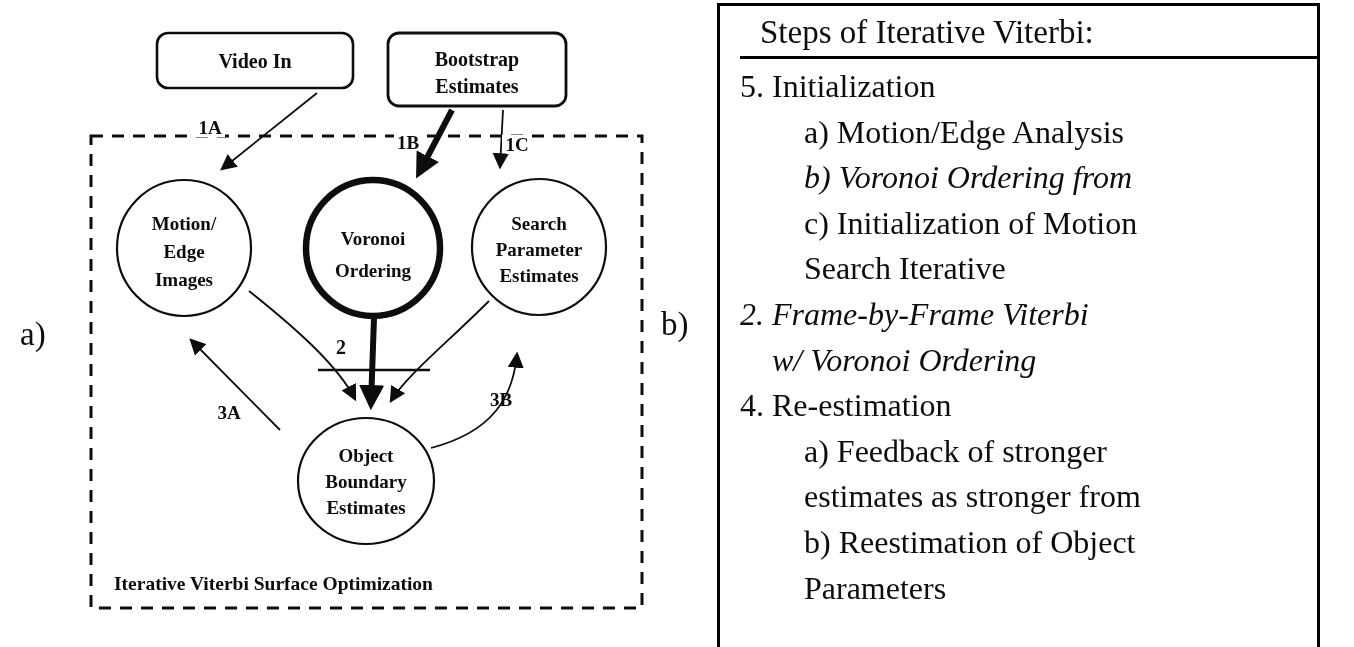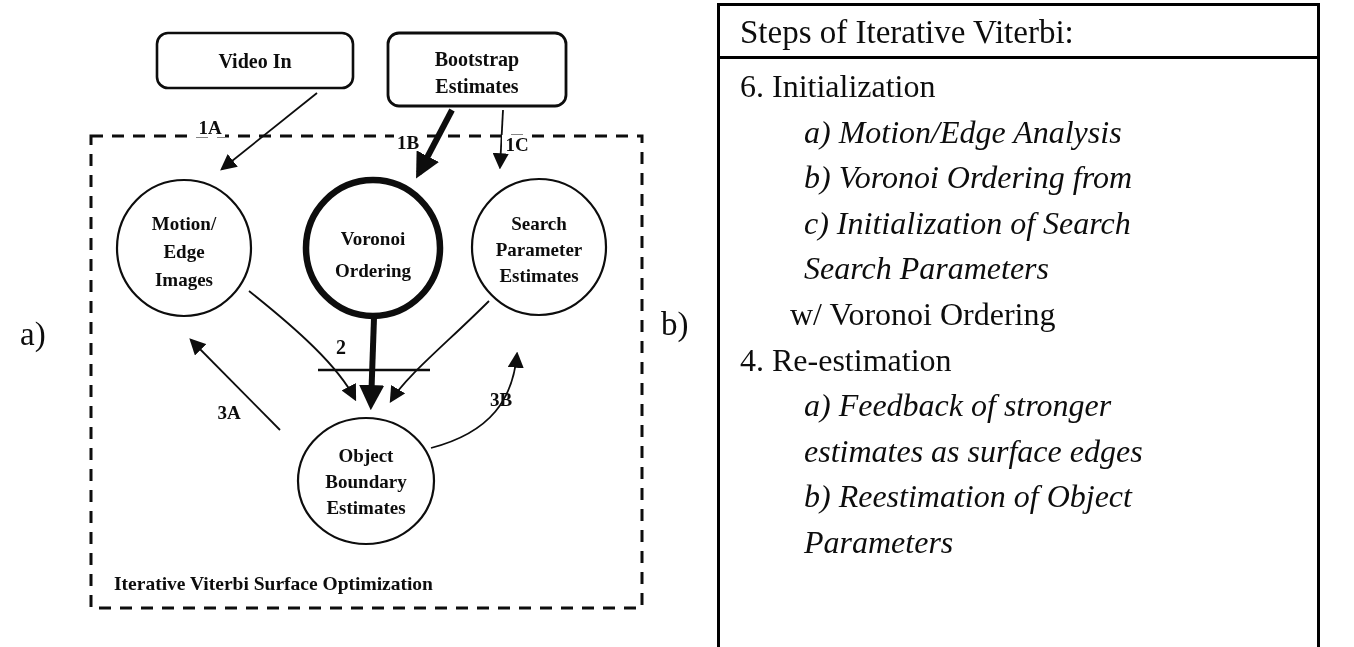--- a/index.html
+++ b/index.html
@@ -6,27 +6,27 @@
   body{width:1354px;height:647px;position:relative;background:#ffffff;overflow:hidden;
        font-family:"Liberation Serif", serif;color:#0d0d0d;}
   .stage{position:absolute;left:0;top:0;width:1354px;height:647px;}
   svg text{fill:#0d0d0d;}
   .panel-label{position:absolute;font-size:33px;color:#0d0d0d;}
   .a-label{left:20px;top:316px;}
   .b-label{left:661px;top:306px;}
   .steps-box{position:absolute;left:717px;top:3px;width:603px;height:660px;
              border:3px solid #000;border-bottom:0;background:#fff;box-sizing:border-box;}
   .steps-header{height:50px;line-height:52px;border-bottom:3px solid #000;
-                font-size:33px;padding-left:20px;white-space:nowrap;}
+                font-size:33px;padding-left:20px;white-space:nowrap;margin-left:20px;}
   .steps-body{padding-top:5px;}
   .line{font-size:32px;line-height:45.6px;height:45.6px;white-space:nowrap;}
   .l1{padding-left:20px;}
-  .l2{padding-left:84px;font-style:italic;}
-  .l2b{padding-left:70px;}
-  .it{}
+  .l2{padding-left:84px;}
+  .l2b{padding-left:52px;}
+  .it{font-style:italic;}
 </style>
 </head>
 <body>
 
 <div class="stage">
 
   <svg width="700" height="647" viewBox="0 0 700 647" font-family="Liberation Serif, serif">
     <defs>
       <marker id="m-thin" viewBox="0 0 10 10" refX="8.5" refY="5" markerWidth="9" markerHeight="9" orient="auto-start-reverse">
         <path d="M0,0 L10,5 L0,10 z" fill="#0d0d0d"></path>
@@ -88,27 +88,28 @@
 
     <text x="114" y="590" font-size="19.5" font-weight="bold" text-anchor="start">Iterative Viterbi Surface Optimization</text>
   </svg>
 
   <div class="panel-label a-label">a)</div>
   <div class="panel-label b-label">b)</div>
 
   <div class="steps-box">
     <div class="steps-header">Steps of Iterative Viterbi:</div>
     <div class="steps-body">
-        <div class="line l1">6. Initialization</div>
+        <div class="line l1">5. Initialization</div>
         <div class="line l2">a) Motion/Edge Analysis</div>
         <div class="line l2 it">b) Voronoi Ordering from</div>
-        <div class="line l2">c) Initialization of Search</div>
-        <div class="line l2">Search Parameters</div>
+        <div class="line l2">c) Initialization of Motion</div>
+        <div class="line l2">Search Iterative</div>
+        <div class="line l1 it">2. Frame-by-Frame Viterbi</div>
         <div class="line l2b it">w/ Voronoi Ordering</div>
         <div class="line l1">4. Re-estimation</div>
         <div class="line l2">a) Feedback of stronger</div>
-        <div class="line l2">estimates as surface edges</div>
+        <div class="line l2">estimates as stronger from</div>
         <div class="line l2">b) Reestimation of Object</div>
         <div class="line l2">Parameters</div>
       </div>
   </div>
 
 </div>
 
 </body></html>

